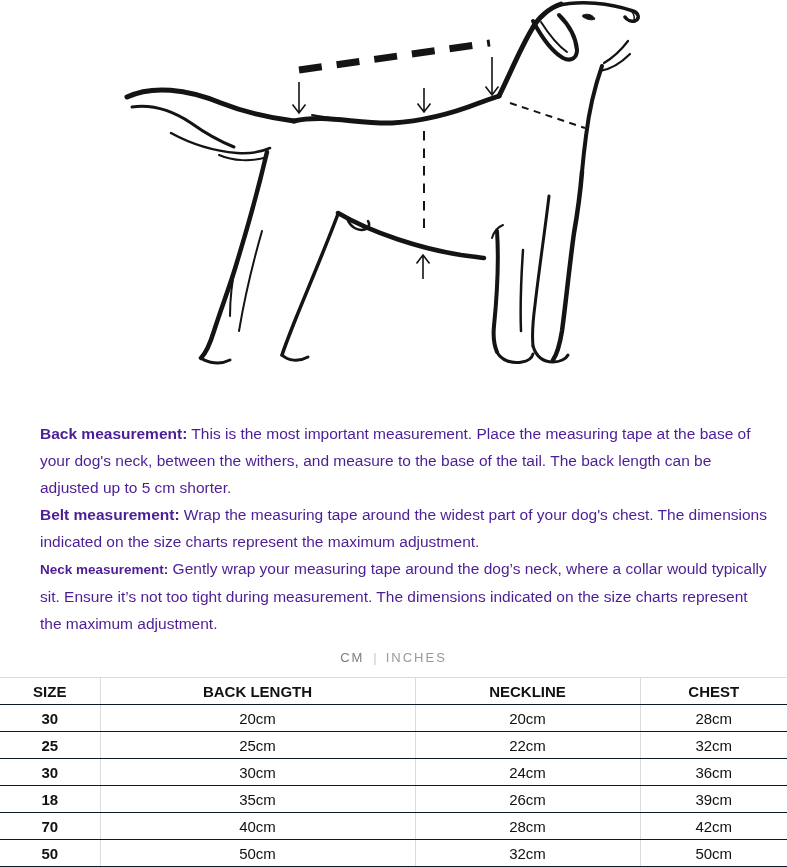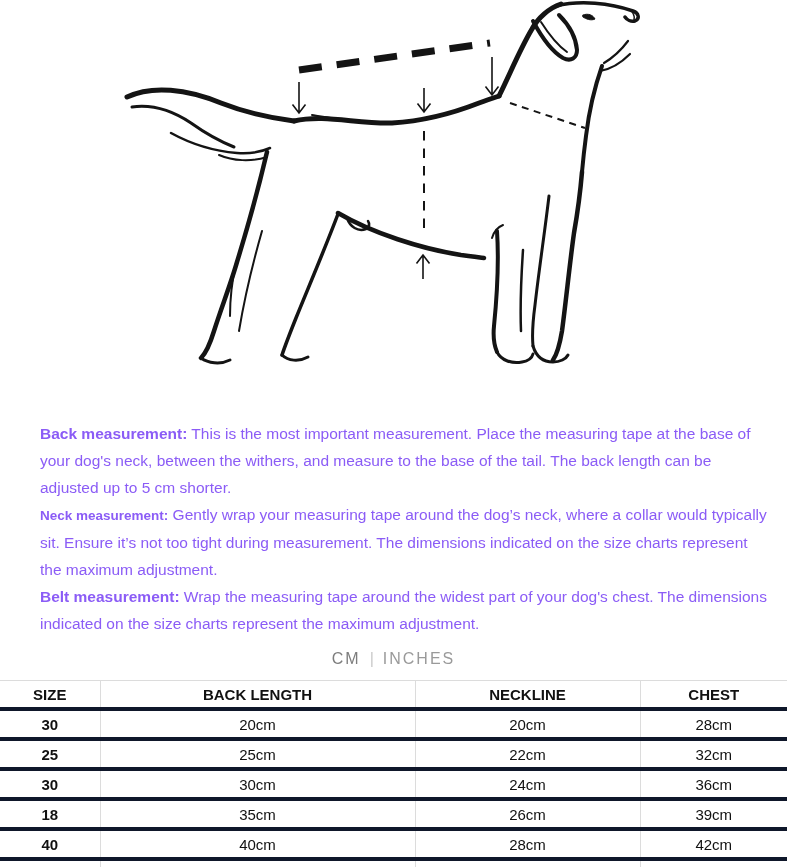--- a/index.html
+++ b/index.html
@@ -6,46 +6,46 @@
   .page {
     width:787px; height:867px; margin:0 auto; background:#ffffff;
     color:#111111; font-family:"Liberation Sans", sans-serif;
     overflow:hidden; position:relative;
   }
   
   .figure { width:787px; height:400px; display:block; }
   
   .instructions {
     margin:20px 17px 0 40px; width:730px;
-    font-size:15.5px; line-height:27px; color:#8b5cf6;
+    font-size:15.5px; line-height:27px; color:#4c1d95;
   }
   .instructions p { margin:0; }
   .lead { font-weight:bold; }
   .lead-small { font-weight:bold; font-size:13.5px; }
   
   .unit-toggle {
     margin-top:13px; text-align:center;
-    font-size:16px; letter-spacing:2px; color:#9a9a9a;
+    font-size:13px; letter-spacing:2px; color:#9a9a9a;
     -webkit-user-select:none; user-select:none;
   }
   .unit-option { cursor:pointer; }
   .unit-option.active { color:#7d7d7d; }
   .unit-divider { color:#c9c9c9; margin:0 9px; letter-spacing:0; }
   
   .size-table {
     width:787px; margin-top:12px; border-collapse:collapse;
     table-layout:fixed; font-size:15px; color:#111111; text-align:center;
   }
   .size-table col.c-size   { width:100px; }
   .size-table col.c-back   { width:315px; }
   .size-table col.c-neck   { width:225px; }
   .size-table col.c-chest  { width:147px; }
   .size-table th, .size-table td {
     padding:0; height:26px;
-    border-top:1px solid #dcdcdc; border-bottom:4px solid #0f172a;
+    border-top:1px solid #dcdcdc; border-bottom:1px solid #0f172a;
     font-weight:normal;
   }
   .size-table th { font-weight:bold; }
   .size-table th + th, .size-table td + td { border-left:1px solid #dcdcdc; }
   .size-table td.size-cell { font-weight:bold; }
 </style>
 </head>
 <body>
 
 <div class="page">
@@ -98,22 +98,22 @@
       <path stroke-width="1.6" d="M424,88 L424,111 M417.5,103.5 L424,112 L430.5,103.5"></path>
       <path stroke-width="1.6" d="M492,57 L492,94 M485.5,86.5 L492,95 L498.5,86.5"></path>
       <path d="M510,103 L585,128" stroke-width="2" stroke-dasharray="7 5.5"></path>
       <path d="M424,131 L424,229" stroke-width="2" stroke-dasharray="9.5 8"></path>
       <path stroke-width="1.6" d="M423,279 L423,256 M416.5,263.5 L423,255 L429.5,263.5"></path>
     </g>
   </svg>
 
   <div class="instructions">
     <p><span class="lead">Back measurement:</span><span> This is the most important measurement. Place the measuring tape at the base of your dog's neck, between the withers, and measure to the base of the tail. The back length can be adjusted up to 5 cm shorter.</span></p>
+    <p><span class="lead">Belt measurement:</span><span> Wrap the measuring tape around the widest part of your dog's chest. The dimensions indicated on the size charts represent the maximum adjustment.</span></p>
     <p><span class="lead-small">Neck measurement:</span><span> Gently wrap your measuring tape around the dog’s neck, where a collar would typically sit. Ensure it’s not too tight during measurement. The dimensions indicated on the size charts represent the maximum adjustment.</span></p>
-    <p><span class="lead">Belt measurement:</span><span> Wrap the measuring tape around the widest part of your dog's chest. The dimensions indicated on the size charts represent the maximum adjustment.</span></p>
   </div>
 
   <div class="unit-toggle">
     <span class="unit-option active">CM</span><span class="unit-divider">|</span><span class="unit-option">INCHES</span>
   </div>
 
   <table class="size-table">
     <colgroup>
         <col class="c-size">
         <col class="c-back">
@@ -147,21 +147,21 @@
         <td>24cm</td>
         <td>36cm</td>
       </tr>
       <tr>
         <td class="size-cell">18</td>
         <td>35cm</td>
         <td>26cm</td>
         <td>39cm</td>
       </tr>
       <tr>
-        <td class="size-cell">40</td>
+        <td class="size-cell">70</td>
         <td>40cm</td>
         <td>28cm</td>
         <td>42cm</td>
       </tr>
       <tr>
         <td class="size-cell">50</td>
         <td>50cm</td>
         <td>32cm</td>
         <td>50cm</td>
       </tr>

